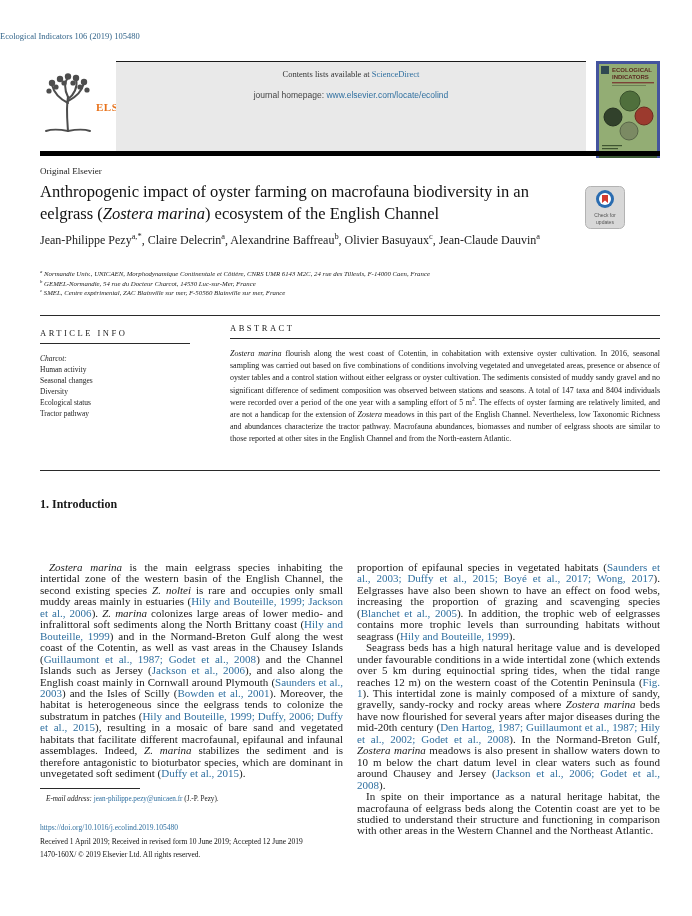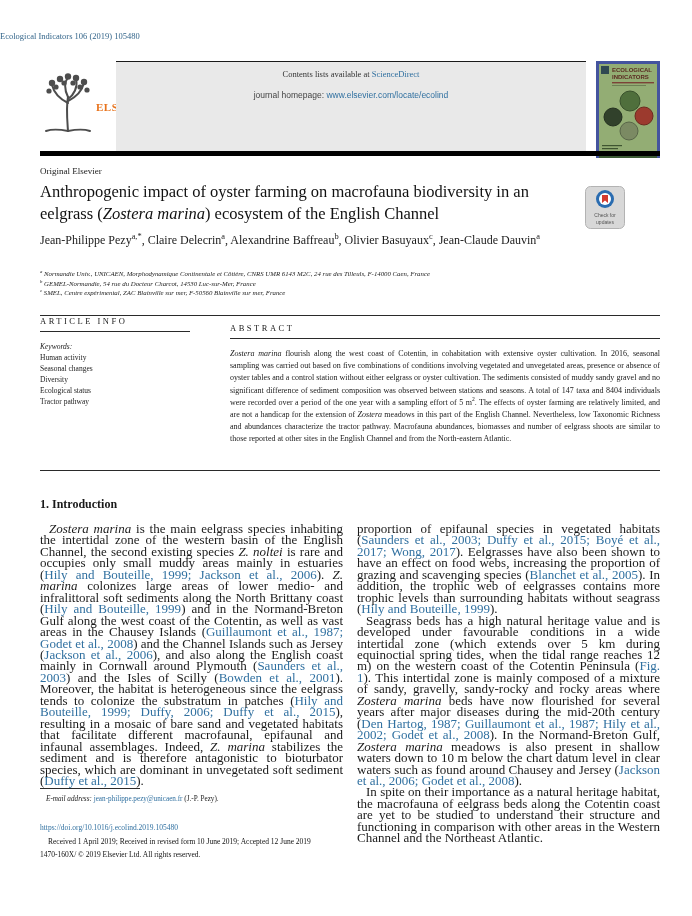--- a/index.html
+++ b/index.html
@@ -35,38 +35,38 @@
   .check-badge { position:absolute; top:186px; left:585px; width:40px; height:43px; cursor:pointer; }
 
   .authors { position:absolute; top:232px; left:40px; width:560px; font-size:12px; line-height:1.35; }
   .affiliations { position:absolute; top:269px; left:40px; width:600px;
                   font-size:6.8px; font-style:italic; line-height:9.5px; color:#222; }
 
   .rule { position:absolute; left:40px; width:620px; border-top:1px solid #2a2a2a; }
   .rule-1 { top:315px; }
   .rule-2 { top:470px; }
 
-  .artinfo-col { position:absolute; top:316px; left:40px; width:150px; }
+  .artinfo-col { position:absolute; top:328px; left:40px; width:150px; }
   .abstract-col { position:absolute; top:323px; left:230px; width:430px; }
   .block-heading { font-size:8.5px; letter-spacing:2.5px; color:#222; }
   .heading-rule { border-top:1px solid #2a2a2a; margin-top:5px; margin-bottom:9px; }
   .keywords { font-size:7.5px; line-height:11px; color:#222; }
   .keywords .kw-label { font-style:italic; }
   .abstract-text { font-size:8px; line-height:12.2px; text-align:justify; color:#1a1a1a; }
 
   .intro-heading { position:absolute; top:497px; left:40px; font-size:12px; font-weight:bold; }
   .columns { position:absolute; top:523px; left:40px; width:620px; display:flex; gap:14px; }
-  .col { width:303px; font-size:13px; line-height:11.45px; text-align:justify; }
+  .col { width:303px; font-size:11px; line-height:11.45px; text-align:justify;margin-top:39px; }
   .col p.indent { text-indent:9px; }
 
   .footnote-rule { position:absolute; top:788px; left:40px; width:100px; border-top:1px solid #2a2a2a; }
   .footnote { position:absolute; top:794px; left:40px; width:400px; font-size:7.2px; line-height:10px; }
   .footnote .fn-line2 { padding-left:6px;font-family:Liberation Serif, serif; }
   .doi-line { position:absolute; top:823px; left:40px; font-size:7.5px; }
-  .received-line { position:absolute; top:837px; left:48px; font-size:7.5px; color:#111; }
+  .received-line { position:absolute; top:837px; left:40px; font-size:7.5px; color:#111; }
   .issn-line { position:absolute; top:850px; left:40px; font-size:7.5px; color:#111; }
 </style>
 </head>
 <body>
 
 <div class="page">
 
   <div class="citation">Ecological Indicators 106 (2019) 105480</div>
 
   <div class="header-row">
@@ -154,21 +154,21 @@
     <div><sup>b</sup> <span>GEMEL-Normandie, 54 rue du Docteur Charcot, 14530 Luc-sur-Mer, France</span></div>
     <div><sup>c</sup> <span>SMEL, Centre expérimental, ZAC Blainville sur mer, F-50560 Blainville sur mer, France</span></div>
   </div>
 
   <div class="rule rule-1"></div>
 
   <div class="artinfo-col">
     <div class="block-heading">ARTICLE INFO</div>
     <div class="heading-rule"></div>
     <div class="keywords">
-      <div class="kw-label">Keywords:</div>
+      <div class="kw-label">Charcot:</div>
       <div>Human activity</div>
       <div>Seasonal changes</div>
       <div>Diversity</div>
       <div>Ecological status</div>
       <div>Tractor pathway</div>
     </div>
   </div>
 
   <div class="abstract-col">
     <div class="block-heading">ABSTRACT</div>

